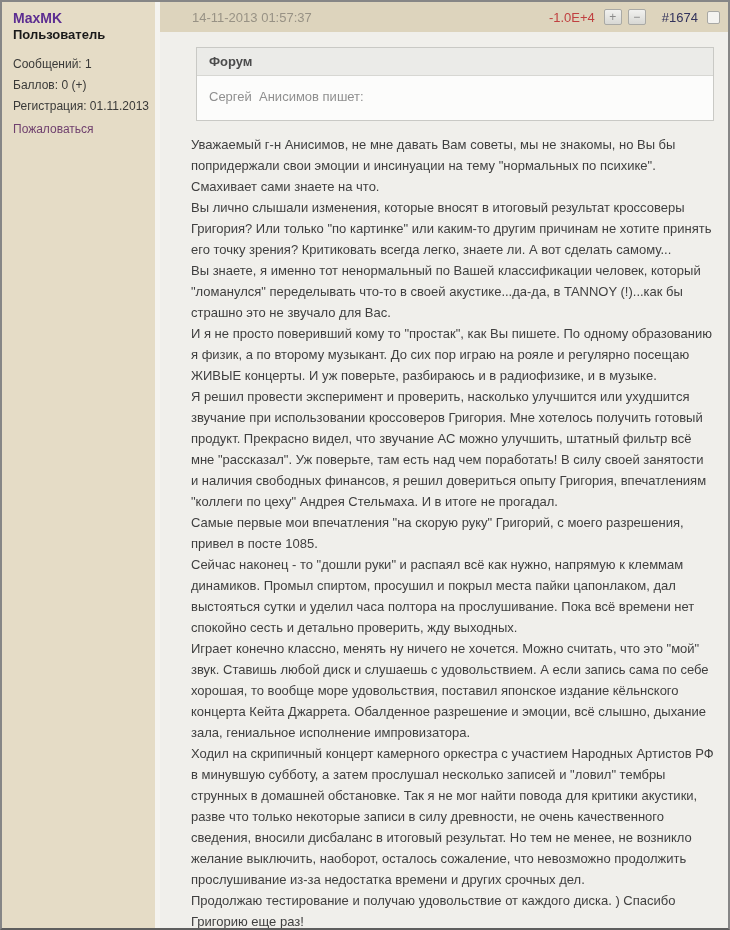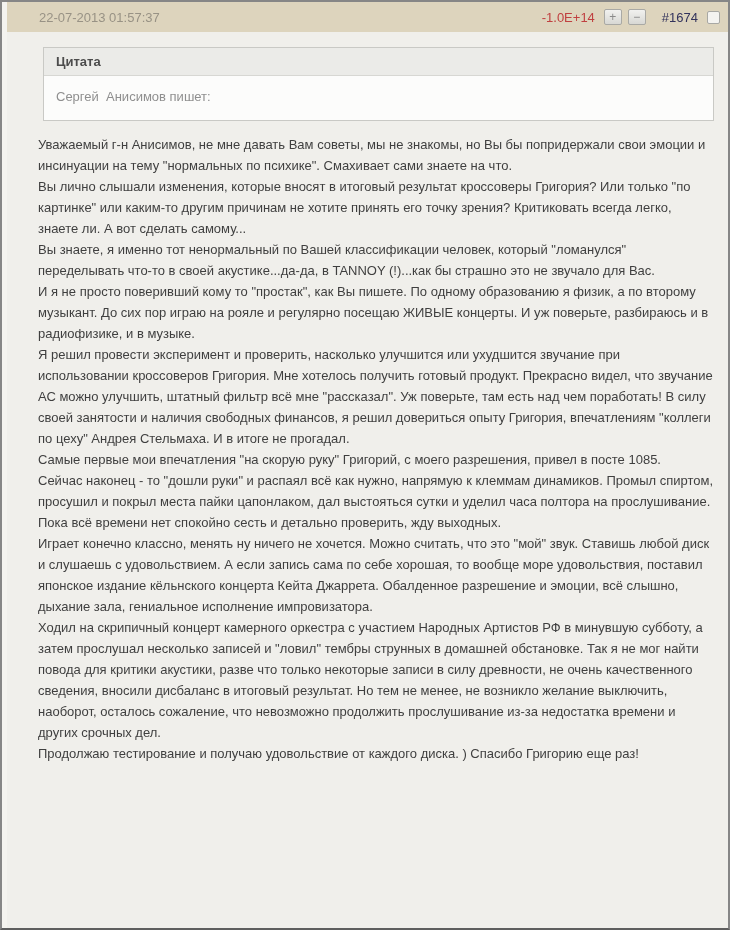--- a/index.html
+++ b/index.html
@@ -92,40 +92,48 @@
   .post-text {
     color: #3f3f3f; font-size: 13px; line-height: 21px;
     white-space: pre-line;
   }
 </style>
 </head>
 <body>
 
 <div class="page">
 
+  <aside class="sidebar">
+    <div class="username">MaxMK</div>
+    <div class="usergroup">Пользователь</div>
+    <div class="stat">Сообщений: 1</div>
+    <div class="stat"><span>Баллов: 0</span> <span class="plus-link">(+)</span></div>
+    <div class="stat">Регистрация: 01.11.2013</div>
+    <div class="report">Пожаловаться</div>
+  </aside>
 
   <div class="gutter"></div>
 
   <main class="main">
 
     <div class="post-header">
-      <span class="timestamp">22-07-2013 01:57:37</span>
+      <span class="timestamp">14-11-2013 01:57:37</span>
       <span class="header-right">
-        <span class="rating">-1.0E+14</span>
+        <span class="rating">-1.0E+4</span>
         <button class="vote-btn">+</button>
         <button class="vote-btn">−</button>
         <span class="post-number">#1674</span>
         <span class="checkbox"></span>
       </span>
     </div>
 
     <div class="post-body-area">
 
       <div class="quote-box">
-        <div class="quote-title">Цитата</div>
+        <div class="quote-title">Форум</div>
         <div class="quote-content">
           <div class="quote-author">Сергей  Анисимов пишет:</div>
         </div>
       </div>
 
       <div class="post-text">Уважаемый г-н Анисимов, не мне давать Вам советы, мы не знакомы, но Вы бы попридержали свои эмоции и инсинуации на тему "нормальных по психике". Смахивает сами знаете на что.
 Вы лично слышали изменения, которые вносят в итоговый результат кроссоверы Григория? Или только "по картинке" или каким-то другим причинам не хотите принять его точку зрения? Критиковать всегда легко, знаете ли. А вот сделать самому...
 Вы знаете, я именно тот ненормальный по Вашей классификации человек, который "ломанулся" переделывать что-то в своей акустике...да-да, в TANNOY (!)...как бы страшно это не звучало для Вас.
 И я не просто поверивший кому то "простак", как Вы пишете. По одному образованию я физик, а по второму музыкант. До сих пор играю на рояле и регулярно посещаю ЖИВЫЕ концерты. И уж поверьте, разбираюсь и в радиофизике, и в музыке.
 Я решил провести эксперимент и проверить, насколько улучшится или ухудшится звучание при использовании кроссоверов Григория. Мне хотелось получить готовый продукт. Прекрасно видел, что звучание АС можно улучшить, штатный фильтр всё мне "рассказал". Уж поверьте, там есть над чем поработать! В силу своей занятости и наличия свободных финансов, я решил довериться опыту Григория, впечатлениям "коллеги по цеху" Андрея Стельмаха. И в итоге не прогадал.

